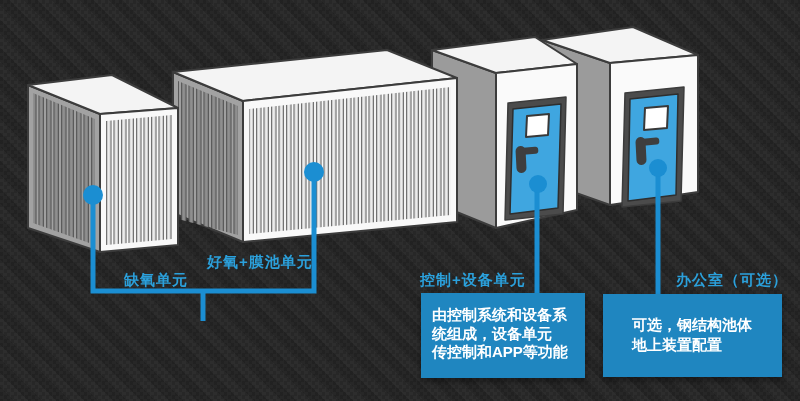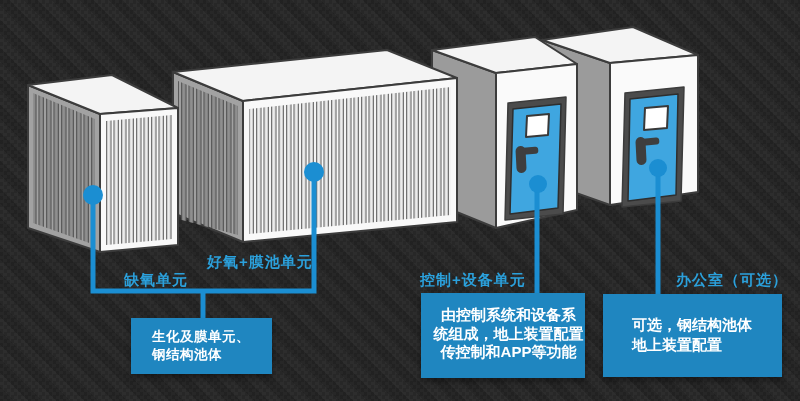--- a/index.html
+++ b/index.html
@@ -26,21 +26,21 @@
   .callout{
     position:absolute;
     box-sizing:border-box;
     background:#1f86c0;
     color:#ffffff;
     font-weight:bold;
     box-shadow:0 4px 6px rgba(0,0,0,0.35);
   }
   .callout .line{white-space:nowrap;}
   #callout-1{left:131px;top:318px;width:141px;height:56px;padding:10px 0 0 21px;font-size:13.5px;line-height:17.5px;letter-spacing:0.5px;}
-  #callout-2{left:421px;top:293px;width:164px;height:85px;padding:13px 0 0 11px;font-size:15px;line-height:18.5px;text-align:center;}
+  #callout-2{left:421px;top:293px;width:164px;height:85px;padding:13px 0 0 11px;font-size:15px;line-height:18.5px;}
   #callout-3{left:603px;top:294px;width:179px;height:83px;padding:21px 0 0 29px;font-size:15px;line-height:20px;}
   #label-1{left:100px;top:271px;margin-left:24px;}
   #label-2{left:207px;top:253px;}
   #label-3{left:420px;top:271px;}
   #label-4{left:676px;top:271px;}
 </style>
 </head>
 <body>
 
 <div class="stage">
@@ -114,27 +114,23 @@
       <circle cx="538" cy="184" r="9"></circle>
       <circle cx="658" cy="168" r="9"></circle>
     </g>
   </svg>
 
   <div class="unit-label" id="label-1">缺氧单元</div>
   <div class="unit-label" id="label-2">好氧+膜池单元</div>
   <div class="unit-label" id="label-4">办公室（可选）</div>
   <div class="unit-label" id="label-3">控制+设备单元</div>
 
-  <div class="callout" id="callout-1">
-    <div class="line">生化及膜单元、</div>
-    <div class="line">钢结构池体</div>
-  </div>
   <div class="callout" id="callout-2">
     <div class="line">由控制系统和设备系</div>
-    <div class="line">统组成，地上装置配置</div>
+    <div class="line">统组成，设备单元</div>
     <div class="line">传控制和APP等功能</div>
   </div>
   <div class="callout" id="callout-3">
     <div class="line">可选，钢结构池体</div>
     <div class="line">地上装置配置</div>
   </div>
 
 </div>
 
 </body></html>

